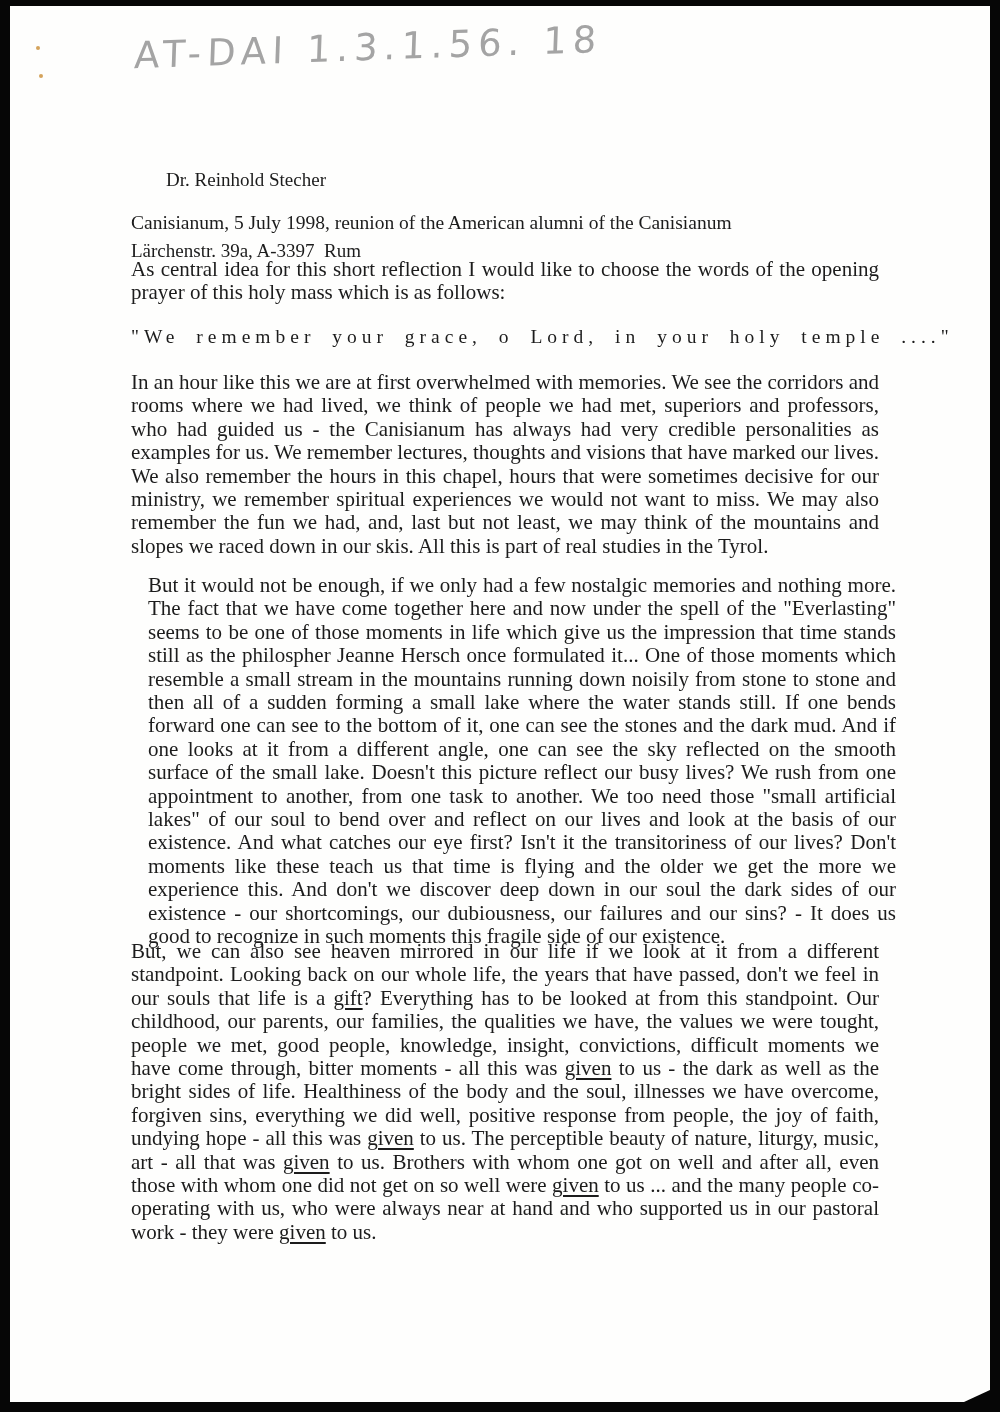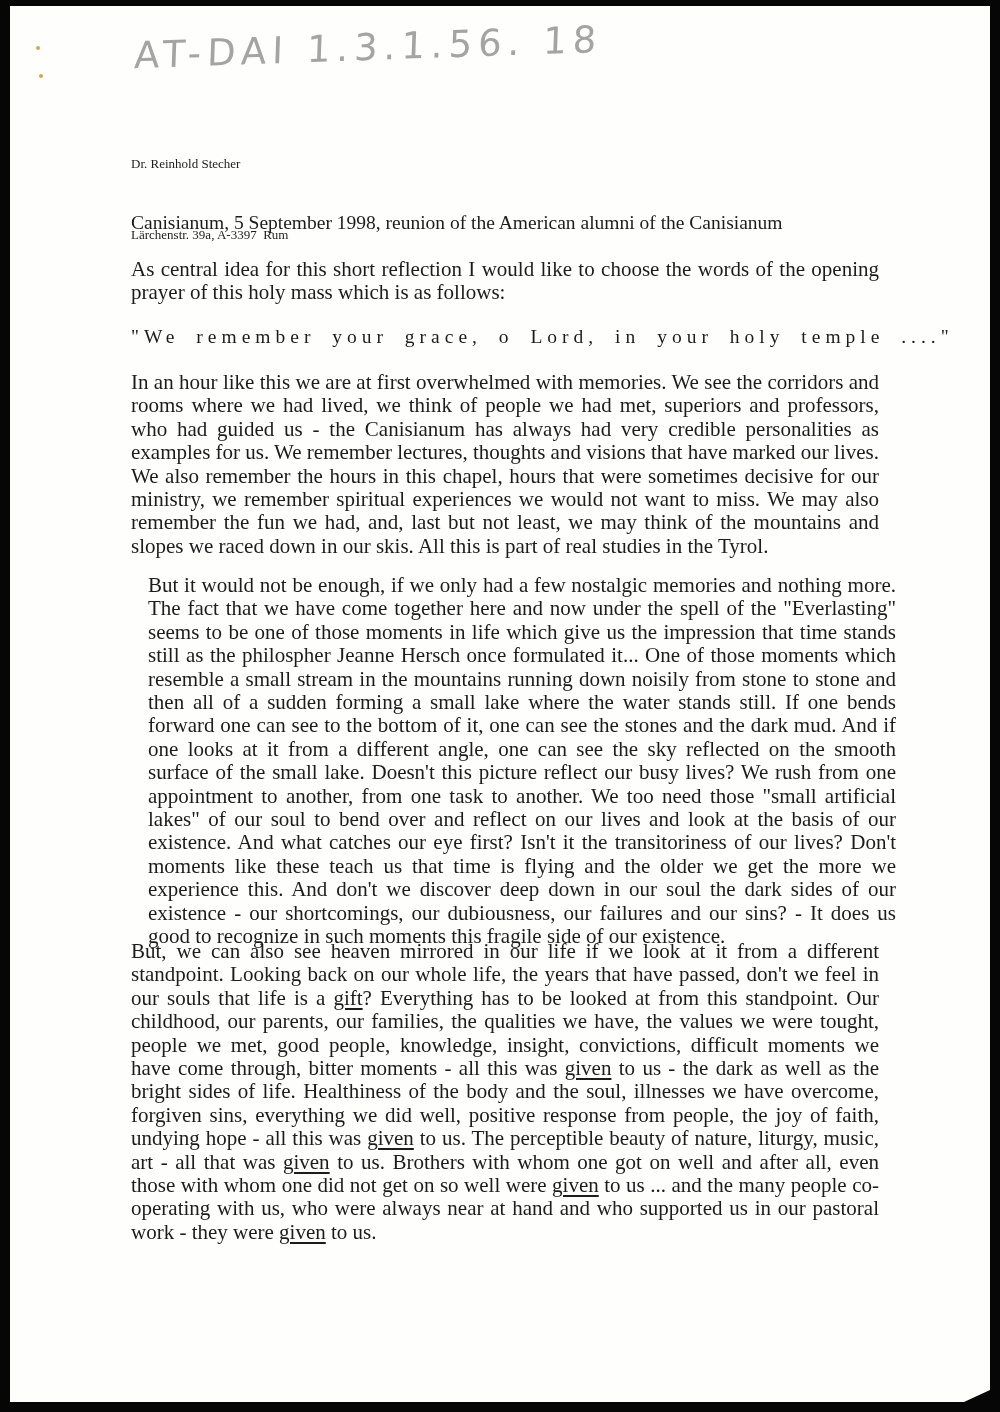--- a/index.html
+++ b/index.html
@@ -27,23 +27,24 @@
     font-size: 37px;
     color: #a4a4a4;
     letter-spacing: 6px;
     transform: rotate(-2deg) skewX(-4deg);
     white-space: nowrap;
   }
   .speck { position: absolute; width: 4px; height: 4px; border-radius: 50%; background: #c98c33; opacity: .8; }
   .speck-1 { left: 26px; top: 40px; }
   .speck-2 { left: 29px; top: 68px; }
   .sender {
-    position: absolute; top: 99px; left: 121px;
-    font-size: 13px; line-height: 23.6px;
+    position: absolute; top: 115px; left: 121px;
+    font-size: 19px; line-height: 23.6px;
     white-space: pre-wrap;
+    text-align: center;
   }
   .subject {
     position: absolute; top: 205px; left: 121px; width: 760px;
     font-size: 19.5px; line-height: 23.4px;
   }
   .para {
     position: absolute; left: 121px; width: 748px;
     font-size: 21px; line-height: 23.4px;
     text-align: justify;
   }
@@ -70,21 +71,21 @@
     <div class="handwriting">AT-DAI 1.3.1.56. 18</div>
 
     <div class="speck speck-1"></div>
     <div class="speck speck-2"></div>
 
     <div class="sender">
       <div>Dr. Reinhold Stecher</div>
       <div>Lärchenstr. 39a, A-3397  Rum</div>
     </div>
 
-    <div class="subject">Canisianum, 5 September 1998, reunion of the American alumni of the Canisianum</div>
+    <div class="subject">Canisianum, 5 July 1998, reunion of the American alumni of the Canisianum</div>
 
     <div class="para intro">As central idea for this short reflection I would like to choose the words of the opening prayer of this holy mass which is as follows:</div>
 
     <div class="quote">"We remember your grace, o Lord, in your holy temple ...."</div>
 
     <div class="para p1"><span>In an hour like this we are at first overwhelmed with memories. We see the corridors and rooms where we had lived, we think of people we had met, superiors and professors, who had guided us - the Canisianum has always had very credible personalities as examples for us. We remember lectures, thoughts and visions that have marked our lives. We also remember the hours in this chapel, hours that were sometimes decisive for our ministry, we remember spiritual experiences we would not want to miss. We may also remember the fun we had, and, last but not least, we may think of the mountains and slopes we raced down in our skis. All this is part of real studies in the Tyrol.</span></div>
     <div class="para p2"><span>But it would not be enough, if we only had a few nostalgic memories and nothing more. The fact that we have come together here and now under the spell of the "Everlasting" seems to be one of those moments in life which give us the impression that time stands still as the philospher Jeanne Hersch once formulated it... One of those moments which resemble a small stream in the mountains running down noisily from stone to stone and then all of a sudden forming a small lake where the water stands still. If one bends forward one can see to the bottom of it, one can see the stones and the dark mud. And if one looks at it from a different angle, one can see the sky reflected on the smooth surface of the small lake. Doesn't this picture reflect our busy lives? We rush from one appointment to another, from one task to another. We too need those "small artificial lakes" of our soul to bend over and reflect on our lives and look at the basis of our existence. And what catches our eye first? Isn't it the transitoriness of our lives? Don't moments like these teach us that time is flying and the older we get the more we experience this. And don't we discover deep down in our soul the dark sides of our existence - our shortcomings, our dubiousness, our failures and our sins? - It does us good to recognize in such moments this fragile side of our existence.</span></div>
     <div class="para p3"><span>But, we can also see heaven mirrored in our life if we look at it from a different standpoint. Looking back on our whole life, the years that have passed, don't we feel in our souls that life is a </span><span class="u">gift</span><span>? Everything has to be looked at from this standpoint. Our childhood, our parents, our families, the qualities we have, the values we were tought, people we met, good people, knowledge, insight, convictions, difficult moments we have come through, bitter moments - all this was </span><span class="u">given</span><span> to us - the dark as well as the bright sides of life. Healthiness of the body and the soul, illnesses we have overcome, forgiven sins, everything we did well, positive response from people, the joy of faith, undying hope - all this was </span><span class="u">given</span><span> to us. The perceptible beauty of nature, liturgy, music, art - all that was </span><span class="u">given</span><span> to us. Brothers with whom one got on well and after all, even those with whom one did not get on so well were </span><span class="u">given</span><span> to us ... and the many people co-operating with us, who were always near at hand and who supported us in our pastoral work - they were </span><span class="u">given</span><span> to us.</span></div>
 
   </div>

